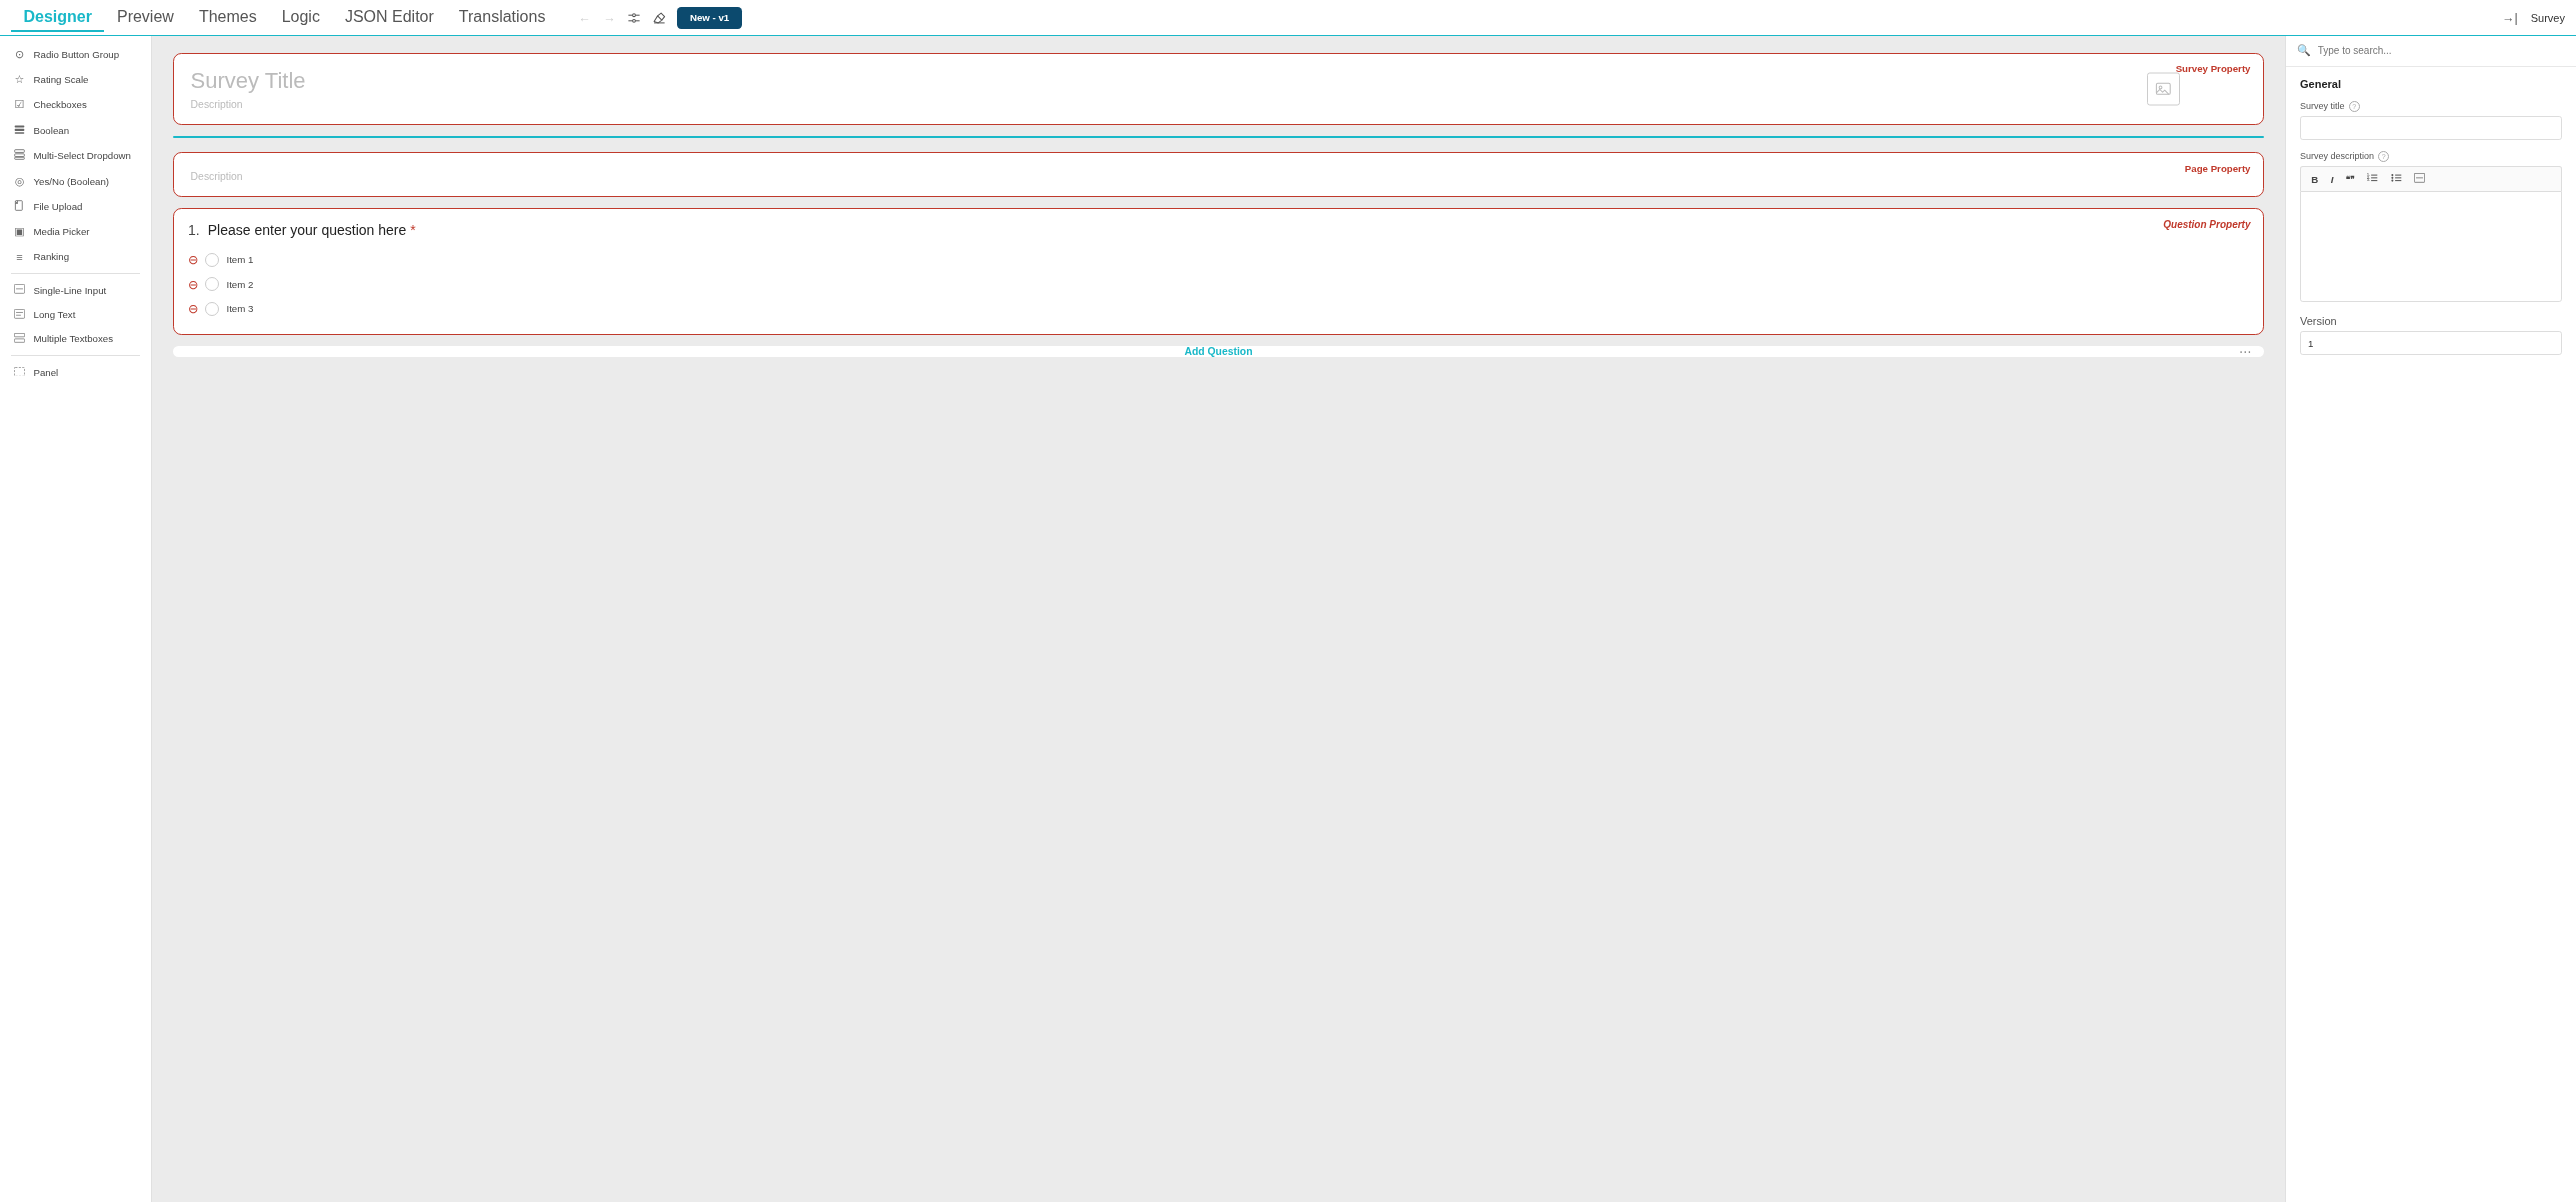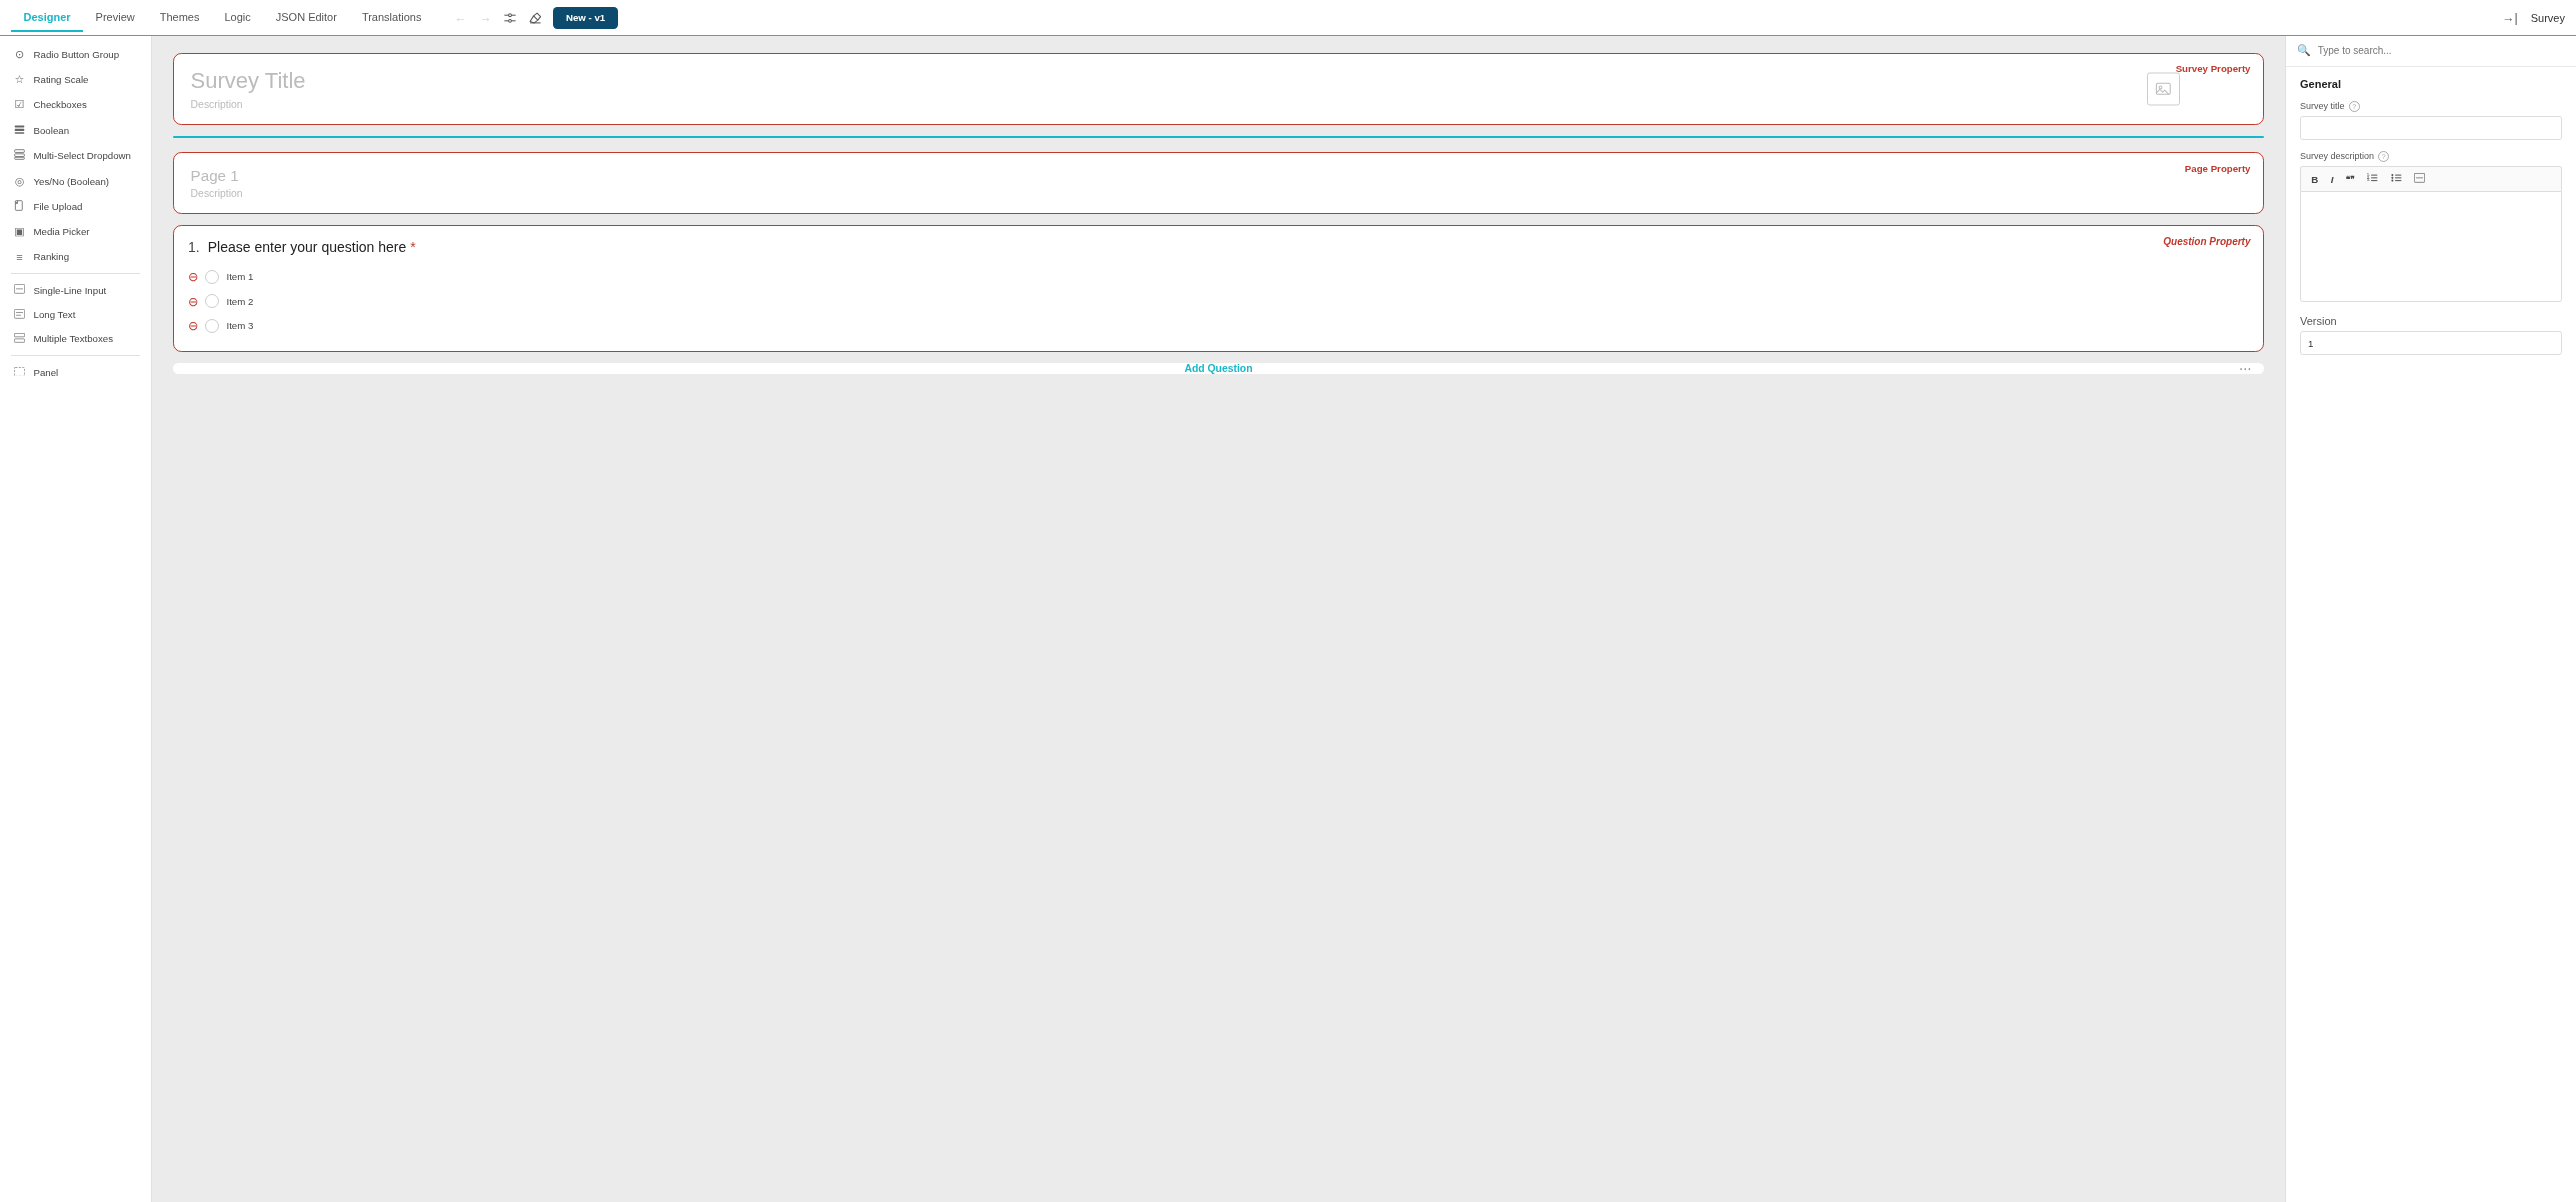--- a/index.html
+++ b/index.html
@@ -6,21 +6,21 @@
     body { font-family: -apple-system, BlinkMacSystemFont, 'Segoe UI', Arial, sans-serif; font-size: 9.7px; background: #f0f0f0; overflow: hidden; }
 
     
     .top-nav {
       display: flex; align-items: center; height: 36px;
       background: #fff; border-bottom: 1.4px solid #19b8c8;
       padding: 0 11px; gap: 0;
     }
     .nav-tab {
       padding: 0 12.5px; height: 28px; display: flex; align-items: center;
-      cursor: pointer; font-size: 11px; color: #555; border-bottom: 2.1px solid transparent;
+      cursor: pointer; font-size: 16px; color: #555; border-bottom: 2.1px solid transparent;
       margin-bottom: -1.4px;
     }
     .nav-tab.active { color: #19b8c8; border-bottom: 2.1px solid #19b8c8; font-weight: 600; }
     .nav-spacer { flex: 1; }
     .nav-icon-btn {
       width: 25px; height: 25px; display: flex; align-items: center; justify-content: center;
       cursor: pointer; border-radius: 2.8px; color: #555; font-size: 12.5px;
     }
     .nav-icon-btn.disabled { color: #ccc; cursor: default; }
     .new-btn {
@@ -294,21 +294,20 @@
             <circle cx="8" cy="10" r="2" stroke="#bbb" stroke-width="1.5"></circle>
             <path d="M2 18l5-5 4 4 3-3 6 6" stroke="#bbb" stroke-width="1.5" stroke-linejoin="round"></path>
           </svg>
       </div>
     </div>
 
     <div class="teal-line"></div>
 
     <div class="page-card">
       <span class="card-label">Page Property</span>
-      <div class="page-title-text">Page 1</div>
       <div class="page-desc-text">Description</div>
     </div>
 
     <div class="question-card">
       <span class="question-label">Question Property</span>
       <div class="question-title">
         <span class="question-num">1.</span>
         <span>Please enter your question here</span>
         <span class="req">*</span>
       </div>

